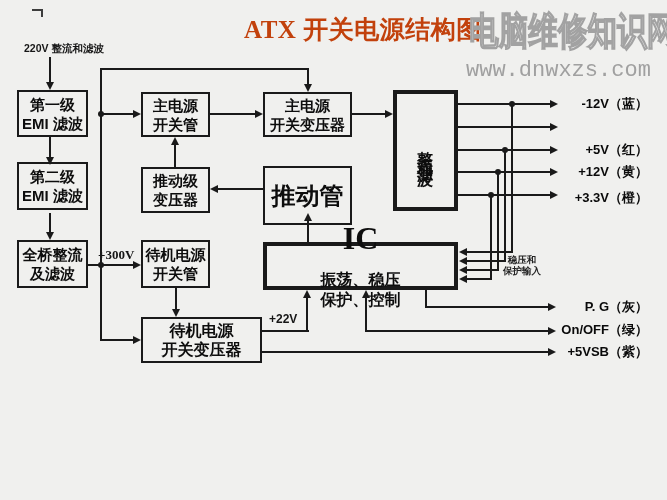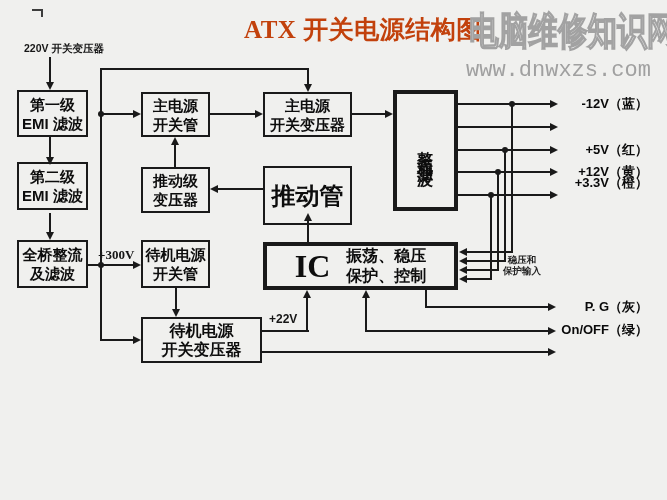--- a/index.html
+++ b/index.html
@@ -42,39 +42,39 @@
   
   .lbl { position:absolute; font-weight:bold; color:#161616; white-space:nowrap; }
   .out-label {
     position:absolute; right:19px; height:20px; line-height:20px;
     font-weight:bold; font-size:13px; color:#0a0a0a; text-align:right; white-space:nowrap;
   }
   .vert-text {
     writing-mode:vertical-rl; text-orientation:upright;
     font-size:16px; letter-spacing:5px; font-weight:bold;
   }
-  .ic-row { display:flex; flex-direction:row; align-items:center; gap:16px; }
+  .ic-row { display:flex; flex-direction:column; align-items:center; gap:16px; }
   .ic-chip { font-family:"Liberation Serif", serif; font-size:32px; font-weight:bold; line-height:32px; }
   .ic-lines { font-size:16px; line-height:20px; font-weight:bold; text-align:center; }
   .fb-label { position:absolute; left:500px; top:254px; width:44px; text-align:center;
     font-size:9.5px; line-height:11px; font-weight:bold; color:#222; }
   .stray { position:absolute; left:32px; top:9px; width:9px; height:6px;
     border-top:2px solid #2a2a2a; border-right:2px solid #2a2a2a; opacity:.9; }
 </style>
 </head>
 <body>
 
 <div id="canvas">
 
   <div class="title">ATX 开关电源结构图</div>
   <div class="wm-name">电脑维修知识网</div>
   <div class="wm-url">www.dnwxzs.com</div>
   <div class="stray"></div>
 
-  <div class="lbl" style="left:24px;top:42px;font-size:10.5px;">220V 开关变压器</div>
+  <div class="lbl" style="left:24px;top:42px;font-size:10.5px;">220V 整流和滤波</div>
   <div class="lbl" style="left:98px;top:247px;font-size:13px;font-family:Liberation Serif, serif;">+300V</div>
   <div class="lbl" style="left:269px;top:312px;font-size:12px;">+22V</div>
   <div class="fb-label">
     <div>稳压和</div>
     <div>保护输入</div>
   </div>
 
   <div class="box" style="left:17px;top:90px;width:71px;height:47px;">
     <div>第一级</div>
     <div>EMI 滤波</div>
@@ -119,23 +119,24 @@
     </div>
   </div>
   <div class="box" style="left:141px;top:317px;width:121px;height:46px;font-size:16px;">
     <div>待机电源</div>
     <div>开关变压器</div>
   </div>
 
   <div class="out-label" style="top:94px;">-12V（蓝）</div>
   <div class="out-label" style="top:140px;">+5V（红）</div>
   <div class="out-label" style="top:162px;">+12V（黄）</div>
-  <div class="out-label" style="top:173px;margin-left:24px;">+3.3V（橙）</div>
+  <div class="out-label" style="top:188px;margin-left:24px;">+3.3V（橙）</div>
   <div class="out-label" style="top:297px;">P. G（灰）</div>
   <div class="out-label" style="top:320px;margin-left:6px;">On/OFF（绿）</div>
+  <div class="out-label" style="top:342px;">+5VSB（紫）</div>
 
   <div class="vl" style="left:49px;top:57px;height:26px;"></div>
   <div class="ar d" style="left:46px;top:82px;"></div>
   <div class="vl" style="left:49px;top:137px;height:21px;"></div>
   <div class="ar d" style="left:46px;top:157px;"></div>
   <div class="vl" style="left:49px;top:213px;height:20px;"></div>
   <div class="ar d" style="left:46px;top:232px;"></div>
 
   <div class="hl" style="left:88px;top:264px;width:46px;"></div>
   <div class="ar r" style="left:133px;top:261px;"></div>

